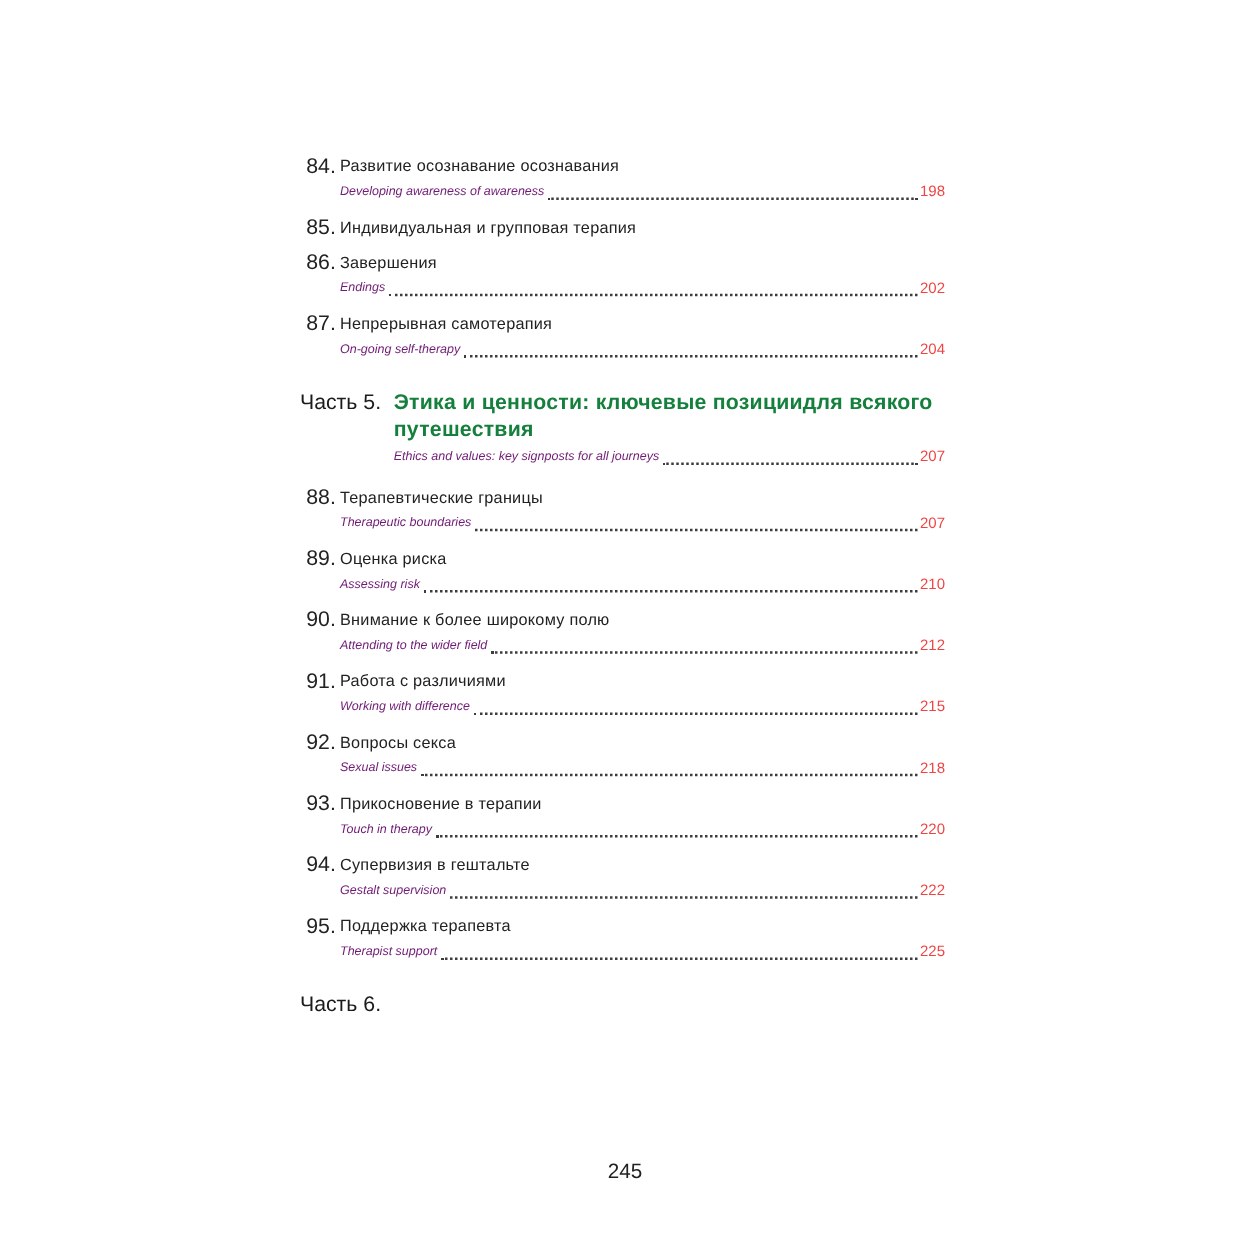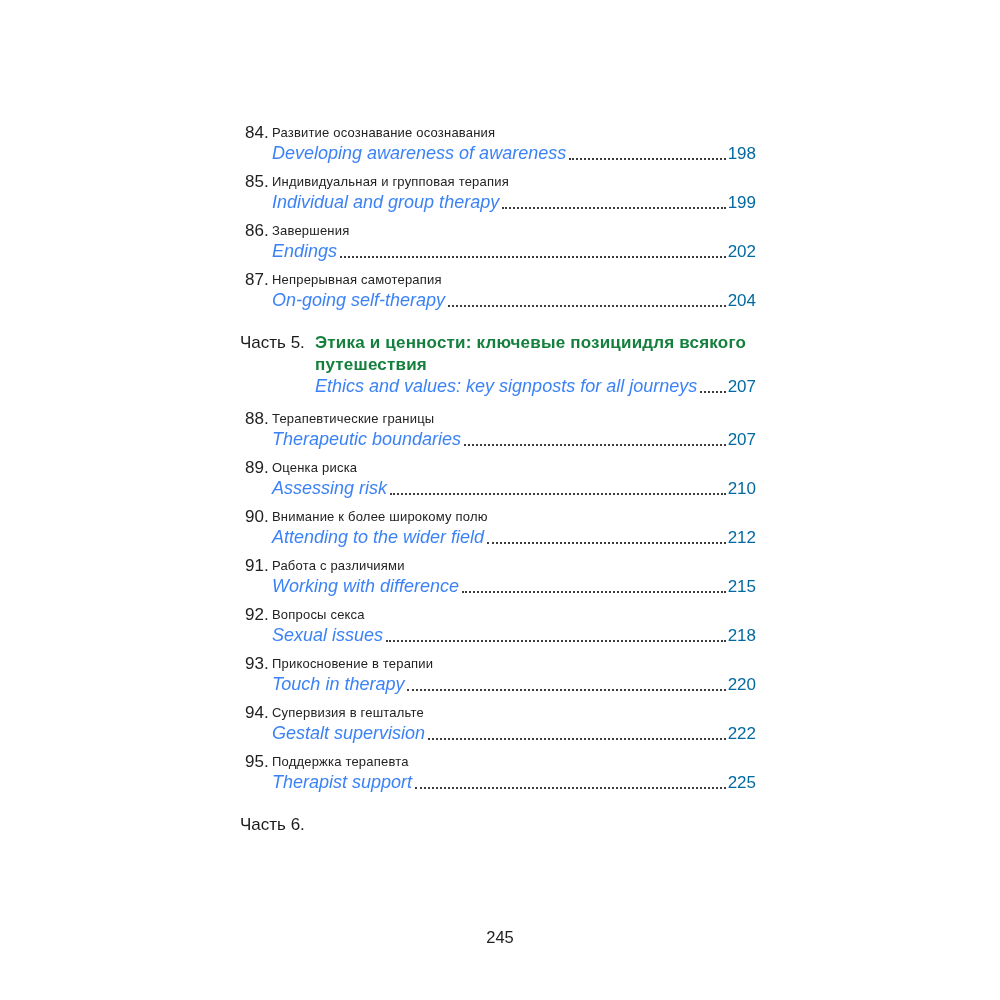--- a/index.html
+++ b/index.html
@@ -47,34 +47,34 @@
     color: #222222;
     white-space: nowrap;
   }
   .en-line {
     display: flex;
     align-items: flex-end;
     line-height: 21px;
   }
   .en {
     font-style: italic;
-    font-size: 18px;
-    color: #3b82f6;
+    font-size: 10px;
+    color: #701a75;
     white-space: nowrap;
   }
   .leader {
     flex: 1 1 auto;
     min-width: 8px;
     border-bottom: 2px dotted #3d3d3d;
     margin: 0 2px 4px 3px;
   }
   .pg {
     flex: none;
-    font-size: 17px;
-    color: #0369a1;
+    font-size: 12px;
+    color: #ef4444;
   }
   
   .part {
     display: flex;
     margin-top: 21px;
     margin-bottom: 11px;
   }
   .part-label {
     flex: none;
     width: 75px;
@@ -119,25 +119,20 @@
             <span class="en">Developing awareness of awareness</span>
             <span class="leader"></span>
             <span class="pg">198</span>
           </div>
         </div>
       </div>
       <div class="entry">
         <div class="num">85.</div>
         <div class="body">
           <div class="ru">Индивидуальная и групповая терапия</div>
-          <div class="en-line">
-            <span class="en">Individual and group therapy</span>
-            <span class="leader"></span>
-            <span class="pg">199</span>
-          </div>
         </div>
       </div>
       <div class="entry">
         <div class="num">86.</div>
         <div class="body">
           <div class="ru">Завершения</div>
           <div class="en-line">
             <span class="en">Endings</span>
             <span class="leader"></span>
             <span class="pg">202</span>

